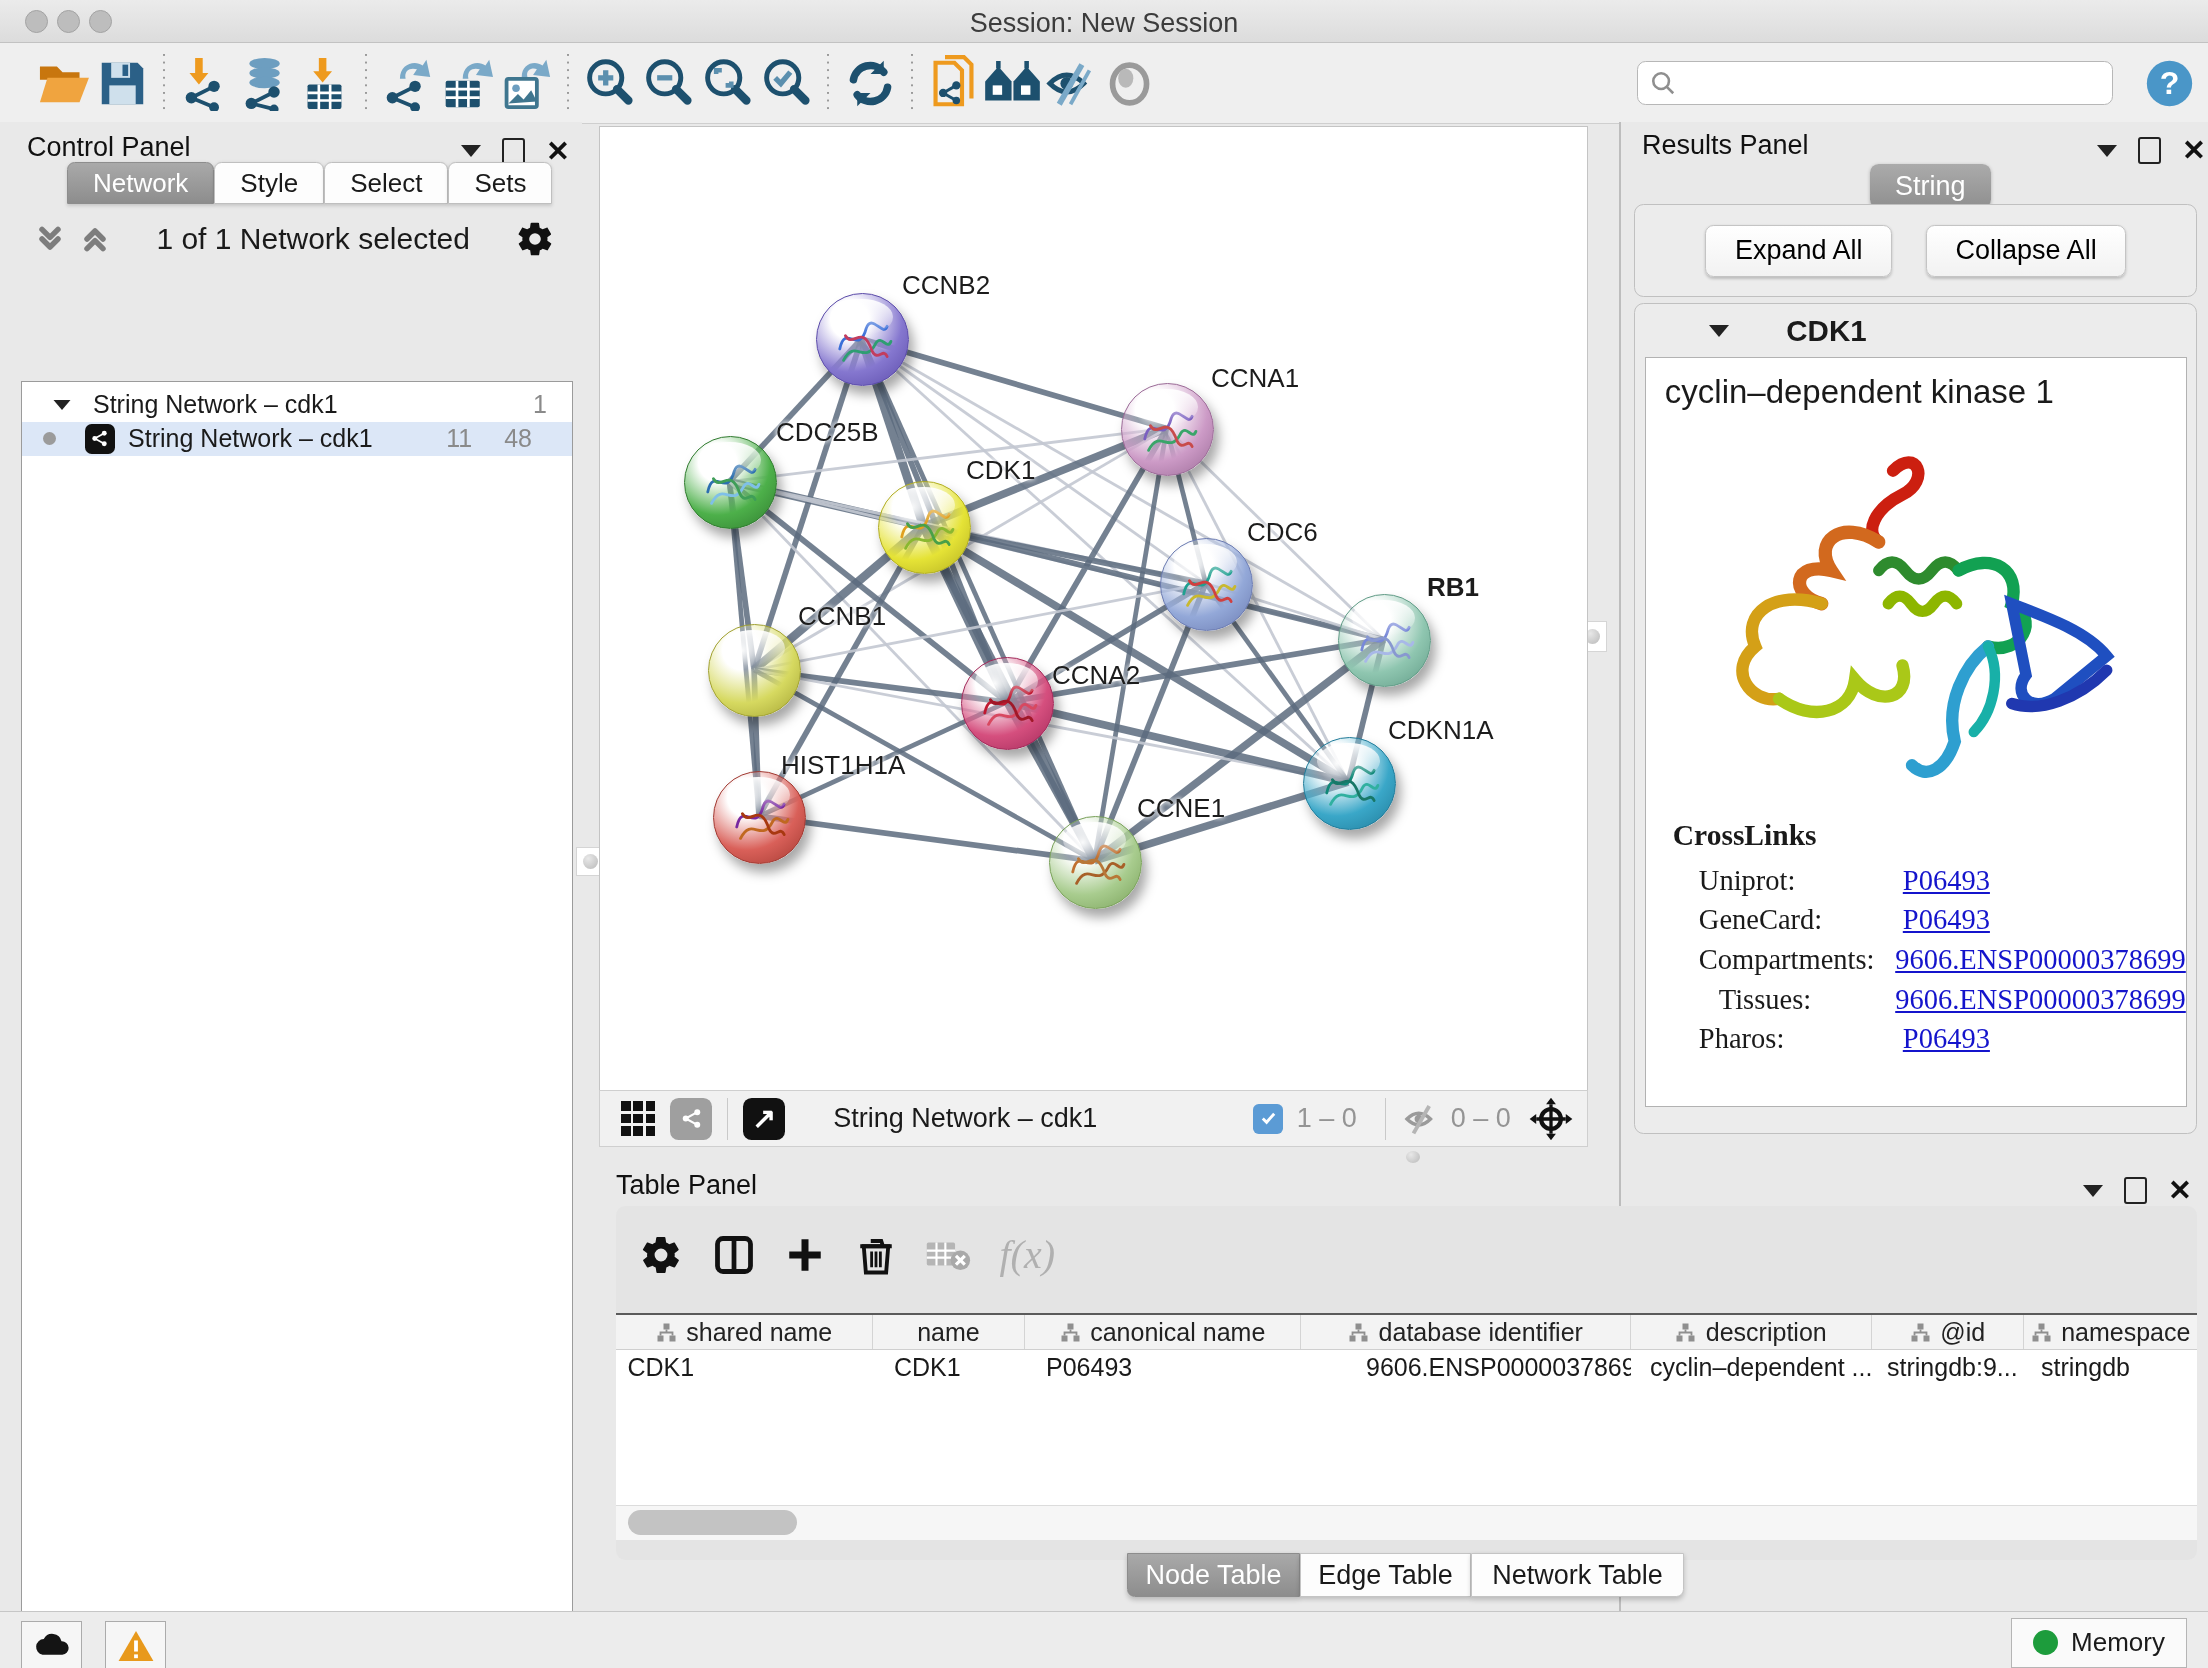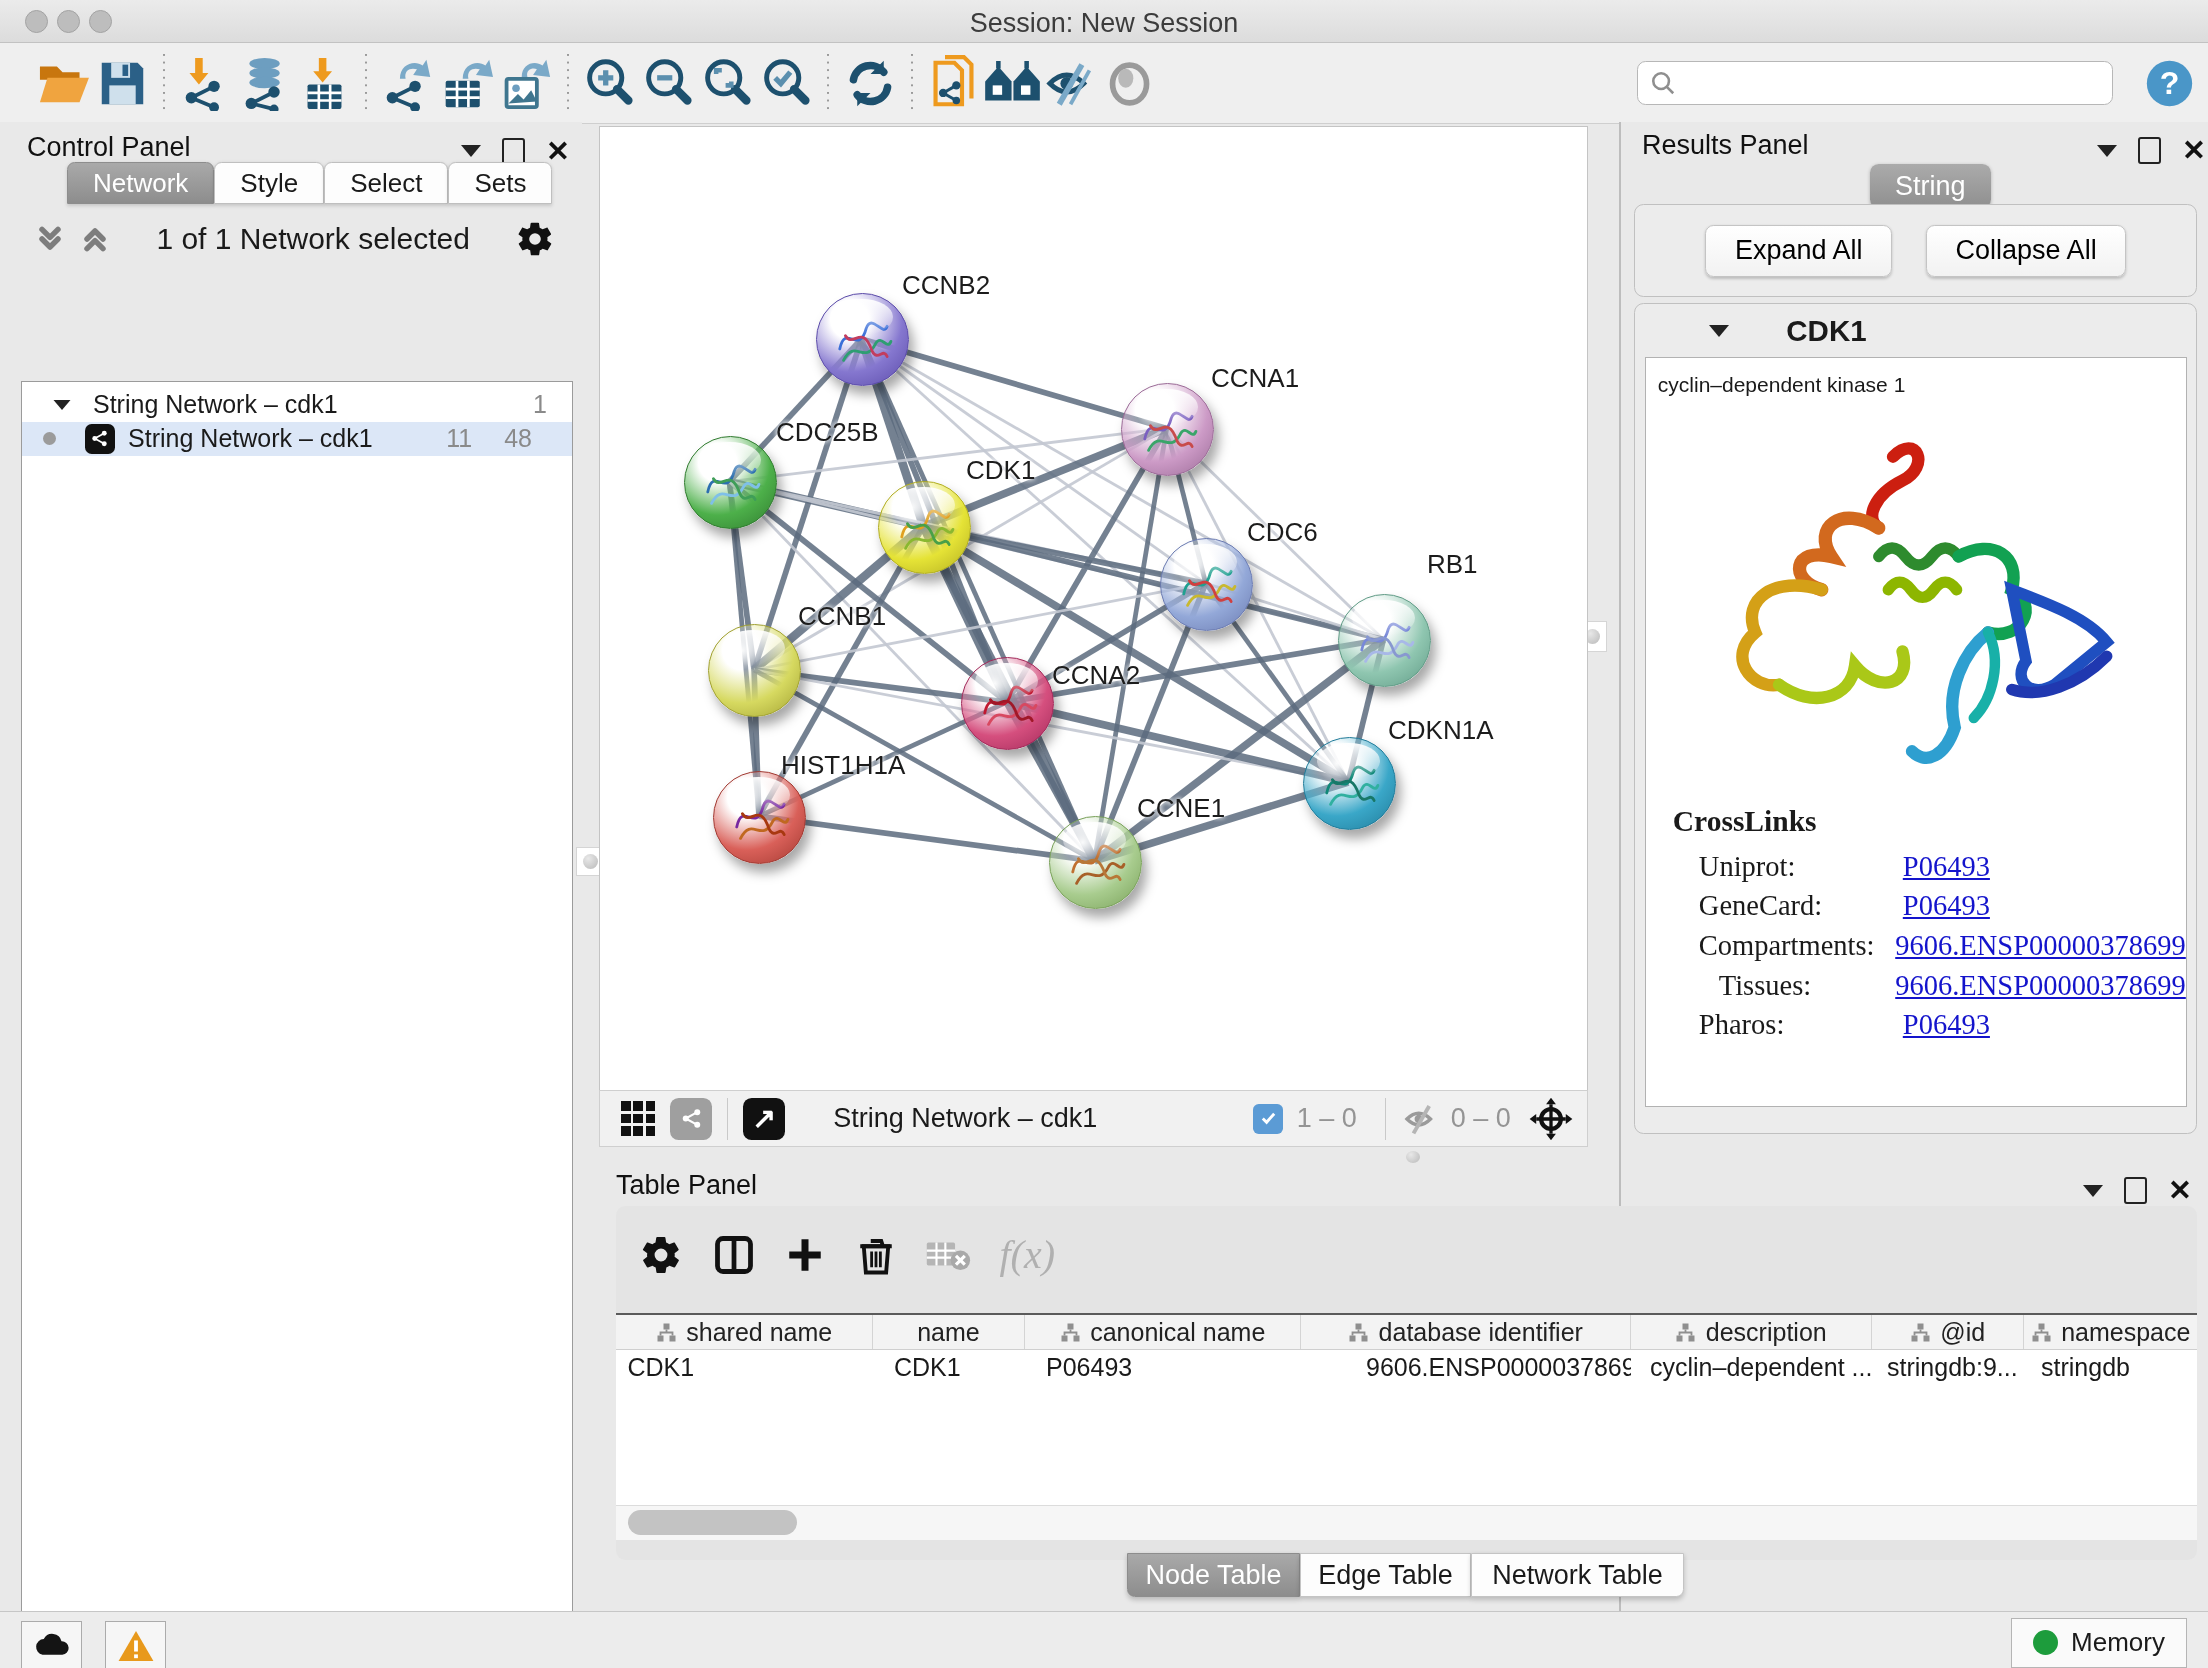--- a/index.html
+++ b/index.html
@@ -426,21 +426,21 @@
           <path d="M24 58 C30 30 44 66 52 36 C58 20 70 46 74 34" fill="none" stroke="#20a090" stroke-width="3" stroke-linecap="round"></path>
           <path d="M28 70 C40 46 50 76 62 52 C68 42 74 60 78 50" fill="none" stroke="#c8b830" stroke-width="3" stroke-linecap="round"></path>
           <path d="M30 44 C38 58 48 30 58 60 C64 72 70 56 74 66" fill="none" stroke="#d04040" stroke-width="3" stroke-linecap="round"></path>
         </svg><div class="gloss"></div></div>
       <div class="nlabel" style="left: 647px; top: 390px;">CDC6</div>
       <div class="node" style="left: 738px; top: 467px; background: radial-gradient(circle at 36% 28%, rgba(255, 255, 255, 0.95), rgba(255, 255, 255, 0.25) 22%, rgb(143, 198, 176) 60%, rgb(95, 154, 133) 100%); border: 1.9px solid rgb(95, 154, 133);"><svg width="91" height="91" viewBox="0 0 96 96">
           <path d="M24 58 C30 30 44 66 52 36 C58 20 70 46 74 34" fill="none" stroke="#7888d8" stroke-width="3" stroke-linecap="round"></path>
           <path d="M28 70 C40 46 50 76 62 52 C68 42 74 60 78 50" fill="none" stroke="#a8b8e8" stroke-width="3" stroke-linecap="round"></path>
           <path d="M30 44 C38 58 48 30 58 60 C64 72 70 56 74 66" fill="none" stroke="#8898d0" stroke-width="3" stroke-linecap="round"></path>
         </svg><div class="gloss"></div></div>
-      <div class="nlabel" style="left: 827px; top: 422px;">RB1</div>
+      <div class="nlabel" style="left: 827px; top: 445px; font-weight: bold;">RB1</div>
       <div class="node" style="left: 108px; top: 497px; background: radial-gradient(circle at 36% 28%, rgba(255, 255, 255, 0.95), rgba(255, 255, 255, 0.25) 22%, rgb(214, 217, 96) 60%, rgb(160, 160, 48) 100%); border: 1.9px solid rgb(160, 160, 48);">
         <div class="gloss"></div>
       </div>
       <div class="nlabel" style="left: 198px; top: 474px;">CCNB1</div>
       <div class="node" style="left: 361px; top: 530px; background: radial-gradient(circle at 36% 28%, rgba(255, 255, 255, 0.95), rgba(255, 255, 255, 0.25) 22%, rgb(213, 79, 126) 60%, rgb(160, 40, 88) 100%); border: 1.9px solid rgb(160, 40, 88);"><svg width="91" height="91" viewBox="0 0 96 96">
           <path d="M24 58 C30 30 44 66 52 36 C58 20 70 46 74 34" fill="none" stroke="#c01830" stroke-width="3" stroke-linecap="round"></path>
           <path d="M28 70 C40 46 50 76 62 52 C68 42 74 60 78 50" fill="none" stroke="#d84860" stroke-width="3" stroke-linecap="round"></path>
           <path d="M30 44 C38 58 48 30 58 60 C64 72 70 56 74 66" fill="none" stroke="#a01828" stroke-width="3" stroke-linecap="round"></path>
         </svg><div class="gloss"></div></div>
       <div class="nlabel" style="left: 452px; top: 533px;">CCNA2</div>
@@ -526,21 +526,21 @@
   <div class="abs rbox" style="left:13.3px;top:82px;width:561px;height:91px;display:flex;align-items:center;justify-content:center;gap:34px">
     <button class="btnw">Expand All</button>
     <button class="btnw">Collapse All</button>
   </div>
   <div class="abs rbox" style="left:13.3px;top:181px;width:561px;height:829px">
     <div style="display:flex;align-items:center;height:53px">
       <div class="tri-down" style="margin:0 57px 0 74px"></div>
       <span style="font-size:29.5px;font-weight:bold">CDK1</span>
     </div>
     <div class="innerwhite" style="margin:0 9.5px;height:748px;overflow:hidden">
-      <div style="font-size:21px;padding:15px 0 0 12px">cyclin–dependent kinase 1</div>
+      <div style="font-size:33px;padding:15px 0 0 19px">cyclin–dependent kinase 1</div>
       <svg width="447" height="380" viewBox="0 0 470 400" style="margin:17px 0 0 52px">
         <g fill="none" stroke-linecap="round">
           <path d="M205 45 C230 20 245 55 215 70 C185 85 175 110 190 120" stroke="#cc1f10" stroke-width="13"></path>
           <path d="M190 120 C150 95 120 120 140 150 C100 140 95 175 130 185" stroke="#d2691e" stroke-width="14"></path>
           <path d="M130 185 C80 170 45 195 60 230 C30 255 55 290 85 285" stroke="#d4a017" stroke-width="13"></path>
           <path d="M85 285 C120 310 160 300 165 265 C190 295 225 285 215 250" stroke="#aac818" stroke-width="13"></path>
           <path d="M190 150 q14 -18 28 0 q14 18 28 0 q14 -18 28 0" stroke="#2e8b2e" stroke-width="12"></path>
           <path d="M200 185 q12 -16 24 0 q12 16 24 0 q12 -16 24 0" stroke="#8db600" stroke-width="12"></path>
           <path d="M274 150 C310 130 340 150 330 185 C360 200 340 240 305 230" stroke="#12a152" stroke-width="13"></path>
           <path d="M305 230 C280 250 260 290 270 330 C260 360 240 370 225 355" stroke="#2e9fd0" stroke-width="13"></path>

